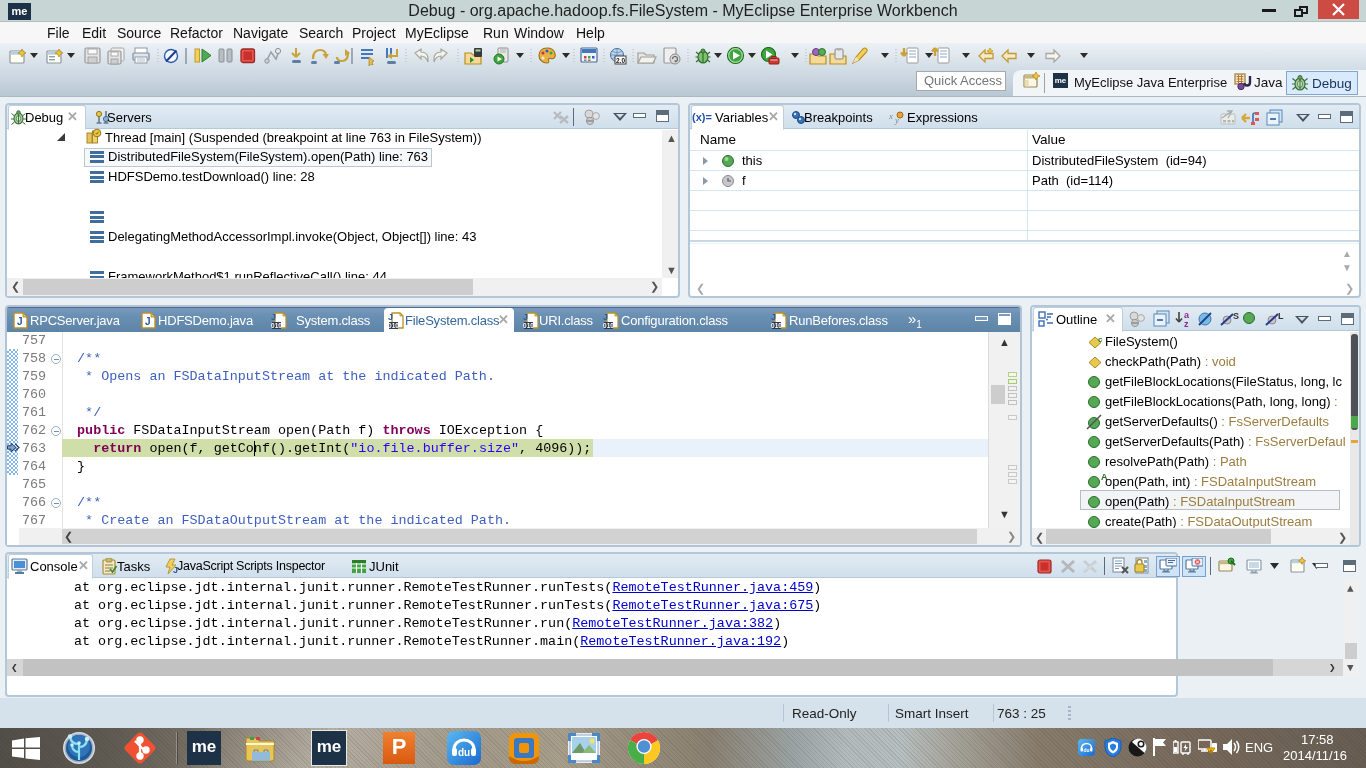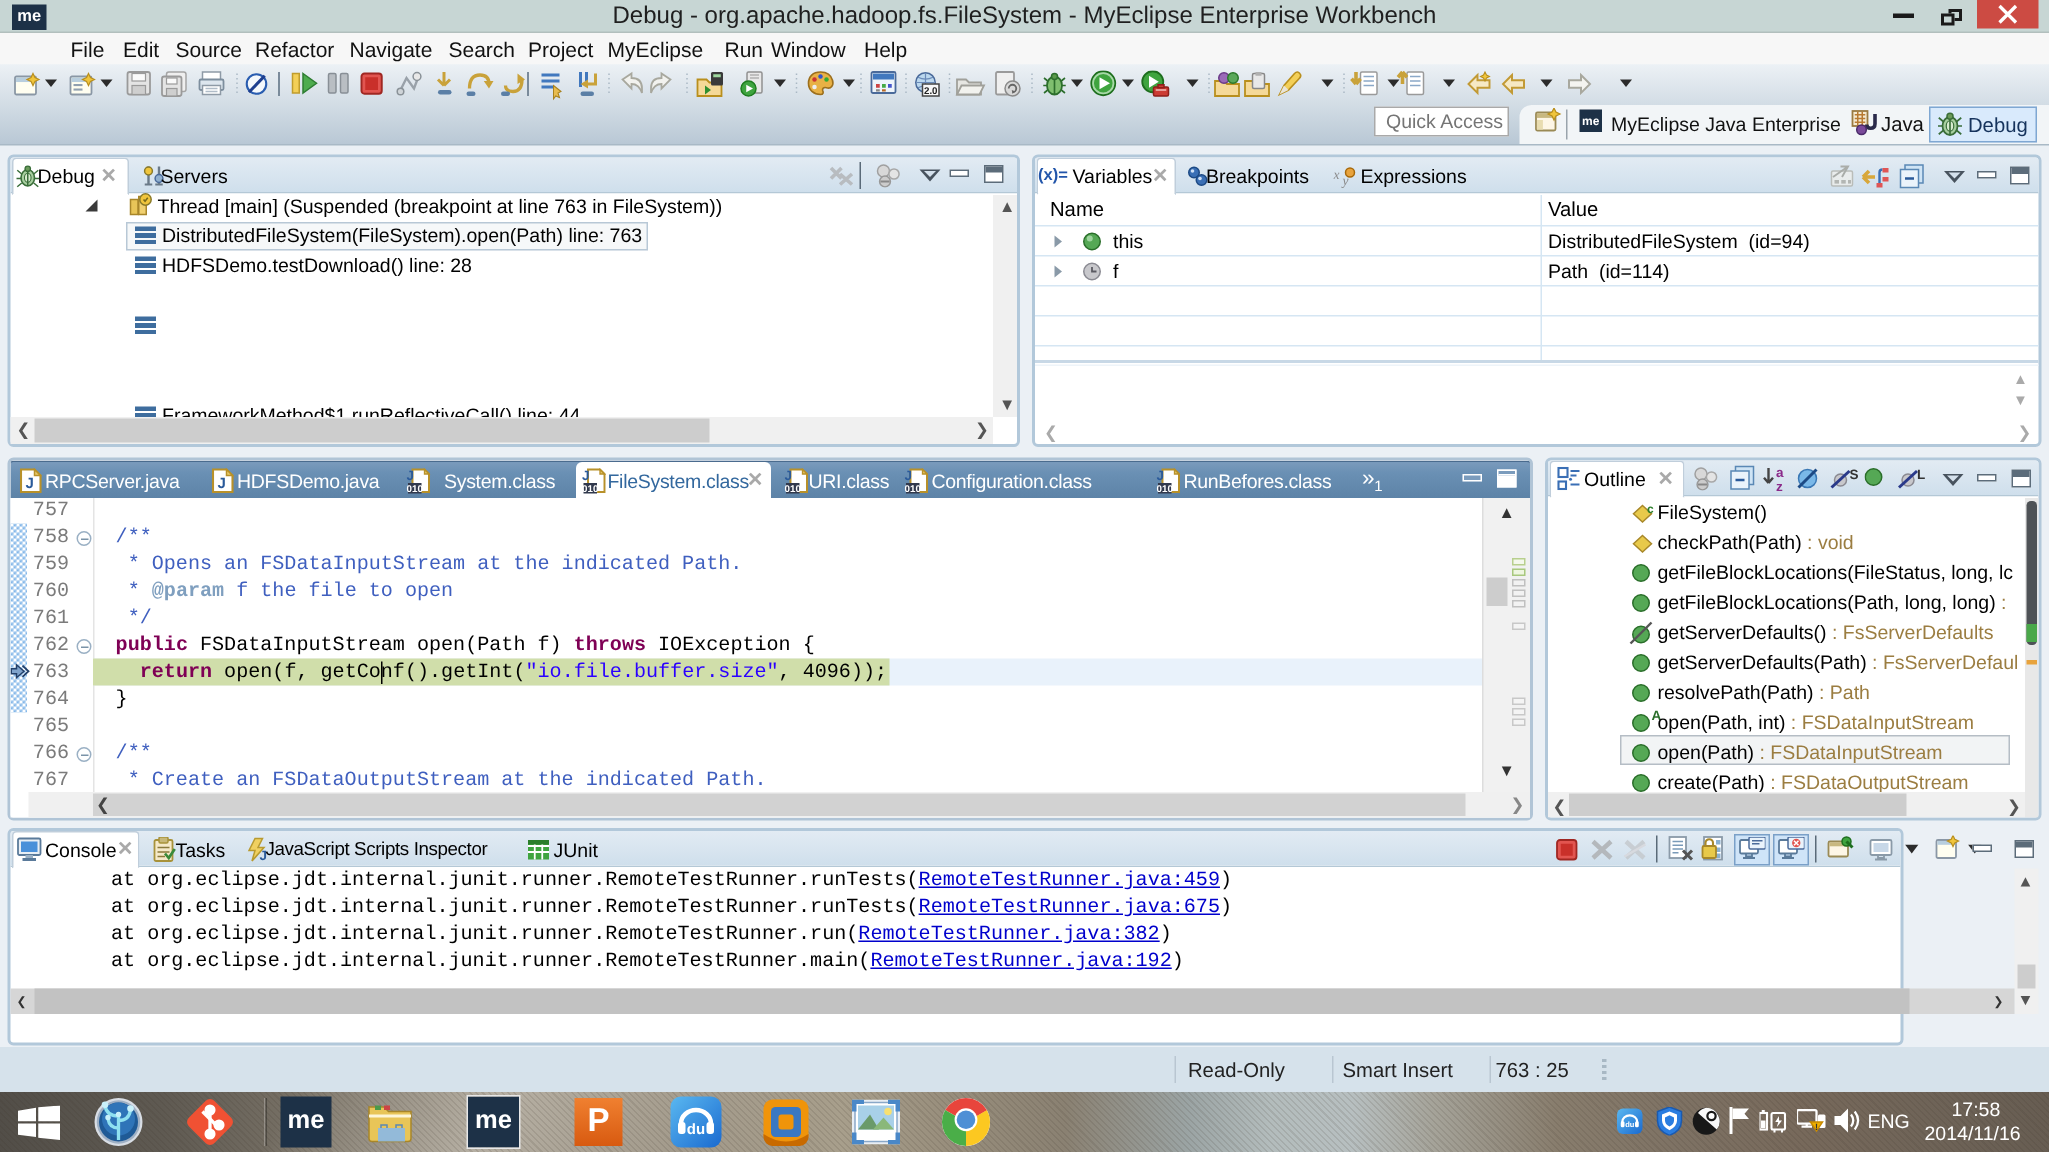--- a/index.html
+++ b/index.html
@@ -32,21 +32,21 @@
 .vmin { width:13px; height:5px; border:1px solid #5c6c7a; background:#fff; }
 .vmax { width:13px; height:12px; border:1px solid #5c6c7a; background:#fff; }
 .vmax::before { content:""; display:block; height:4px; background:#5c6c7a; }
 
 #debugview { left:5px; top:103px; width:675px; height:195px; }
 #varsview { left:688px; top:103px; width:673px; height:195px; }
 #editor { left:5px; top:305px; width:1017px; height:242px; border:2px solid #b0c4d6; }
 #edtabs { position:absolute; left:0; top:0; right:0; height:25px; background:linear-gradient(#7899bb 0 4%,#6a90b4 30%,#5d83a7); border-top:1px solid #4a6b8e; border-radius:2px 2px 0 0; }
 .edtab { position:absolute; top:0; height:25px; color:#fff; font-size:13px; letter-spacing:-0.2px; }
 #outline { left:1030px; top:305px; width:331px; height:242px; }
-#console { left:5px; top:552px; width:1264px; height:145px; }
+#console { left:5px; top:552px; width:1173px; height:145px; }
 
 #statusbar { left:0; top:698px; width:1366px; height:30px; background:#d6e2eb; font-size:13.5px; color:#222; }
 
 #taskbar { left:0; top:728px; width:1366px; height:40px;
   background:
     linear-gradient(115deg, rgba(255,255,255,0) 14%, rgba(255,250,240,0.38) 24%, rgba(255,250,240,0.1) 34%, rgba(255,255,255,0) 40%),
     linear-gradient(90deg,#524e48 0%,#5f5a52 8%,#7d766a 16%,#8d8577 26%,#9a9181 34%,#a89f8c 41%,#998f7d 46%,#8a8172 52%,#9ba4a4 58%,#b3bcbc 62%,#b7bfc0 66%,#a5a399 70%,#887d6d 76%,#7e7264 82%,#77695b 88%,#6f6458 94%,#675d52 100%);
 }
 #taskbar::after { content:""; position:absolute; left:0; top:0; width:100%; height:100%;
   background:repeating-linear-gradient(45deg, rgba(60,50,40,0.12) 0 1px, transparent 1px 3px); }
@@ -432,20 +432,24 @@
     <div class="abs frow" style="top:18px">
         <span class="fi"></span>
         <span class="ft" style="left:101px">DistributedFileSystem(FileSystem).open(Path) line: 763</span>
       </div>
     <div class="abs frow" style="top:38px">
         <span class="fi"></span>
         <span class="ft" style="left:101px">HDFSDemo.testDownload() line: 28</span>
       </div>
     <div class="abs frow" style="top:78px">
         <span class="fi"></span>
+      </div>
+    <div class="abs frow" style="top:98px">
+        <span class="fi"></span>
+        <span class="ft" style="left:101px">DelegatingMethodAccessorImpl.invoke(Object, Object[]) line: 43</span>
       </div>
     <div class="abs frow" style="top:138px;height:10px">
         <span class="fi"></span>
         <span class="ft" style="left:101px">FrameworkMethod$1.runReflectiveCall() line: 44</span>
       </div>
     <div class="sb" style="left:655px;top:0;width:16px;height:148px"></div>
     <div class="arr" style="left:659px;top:2px">▲</div>
     <div class="arr" style="left:659px;top:134px">▼</div>
     <div class="sb" style="left:0;top:148px;width:655px;height:18px;background:#f0f0f0"></div>
     <div class="sbthumb" style="left:16px;top:149px;width:450px;height:16px"></div>
@@ -621,21 +625,20 @@
     <div class="ln" style="top:90px">762</div>
       <div class="fold" style="top:94px"></div>
     <div class="ln" style="top:108px">763</div>
     <div class="ln" style="top:126px">764</div>
     <div class="ln" style="top:144px">765</div>
     <div class="ln" style="top:162px">766</div>
       <div class="fold" style="top:166px"></div>
     <div class="ln" style="top:180px">767</div>
     <div class="cl cm" style="top:18px">  /**</div>
     <div class="cl cm" style="top:36px">   * Opens an FSDataInputStream at the indicated Path.</div>
-    <div class="cl" style="top:54px"><span class="cm">   * </span><span class="pr">@param</span><span class="cm"> f the file to open</span></div>
     <div class="cl cm" style="top:72px">   */</div>
     <div class="cl" style="top:90px">  <span class="kw">public</span> FSDataInputStream open(Path f) <span class="kw">throws</span> IOException {</div>
     <div class="cl" style="top:108px">    <span class="kw">return</span> open(f, getConf().getInt(<span class="st">"io.file.buffer.size"</span>, 4096));</div>
     <div class="abs" style="left:247px;top:109px;width:1px;height:15px;background:#000"></div>
     <div class="cl" style="top:126px">  }</div>
     <div class="cl cm" style="top:162px">  /**</div>
     <div class="cl cm" style="top:180px">   * Create an FSDataOutputStream at the indicated Path.</div>
     <div class="abs" style="left:981px;top:0;width:32px;height:196px;background:#f1f1f1;border-left:1px solid #ddd"></div>
     <div class="arr" style="left:992px;top:4px;color:#333">▲</div>
     <div class="arr" style="left:992px;top:176px;color:#333">▼</div>

